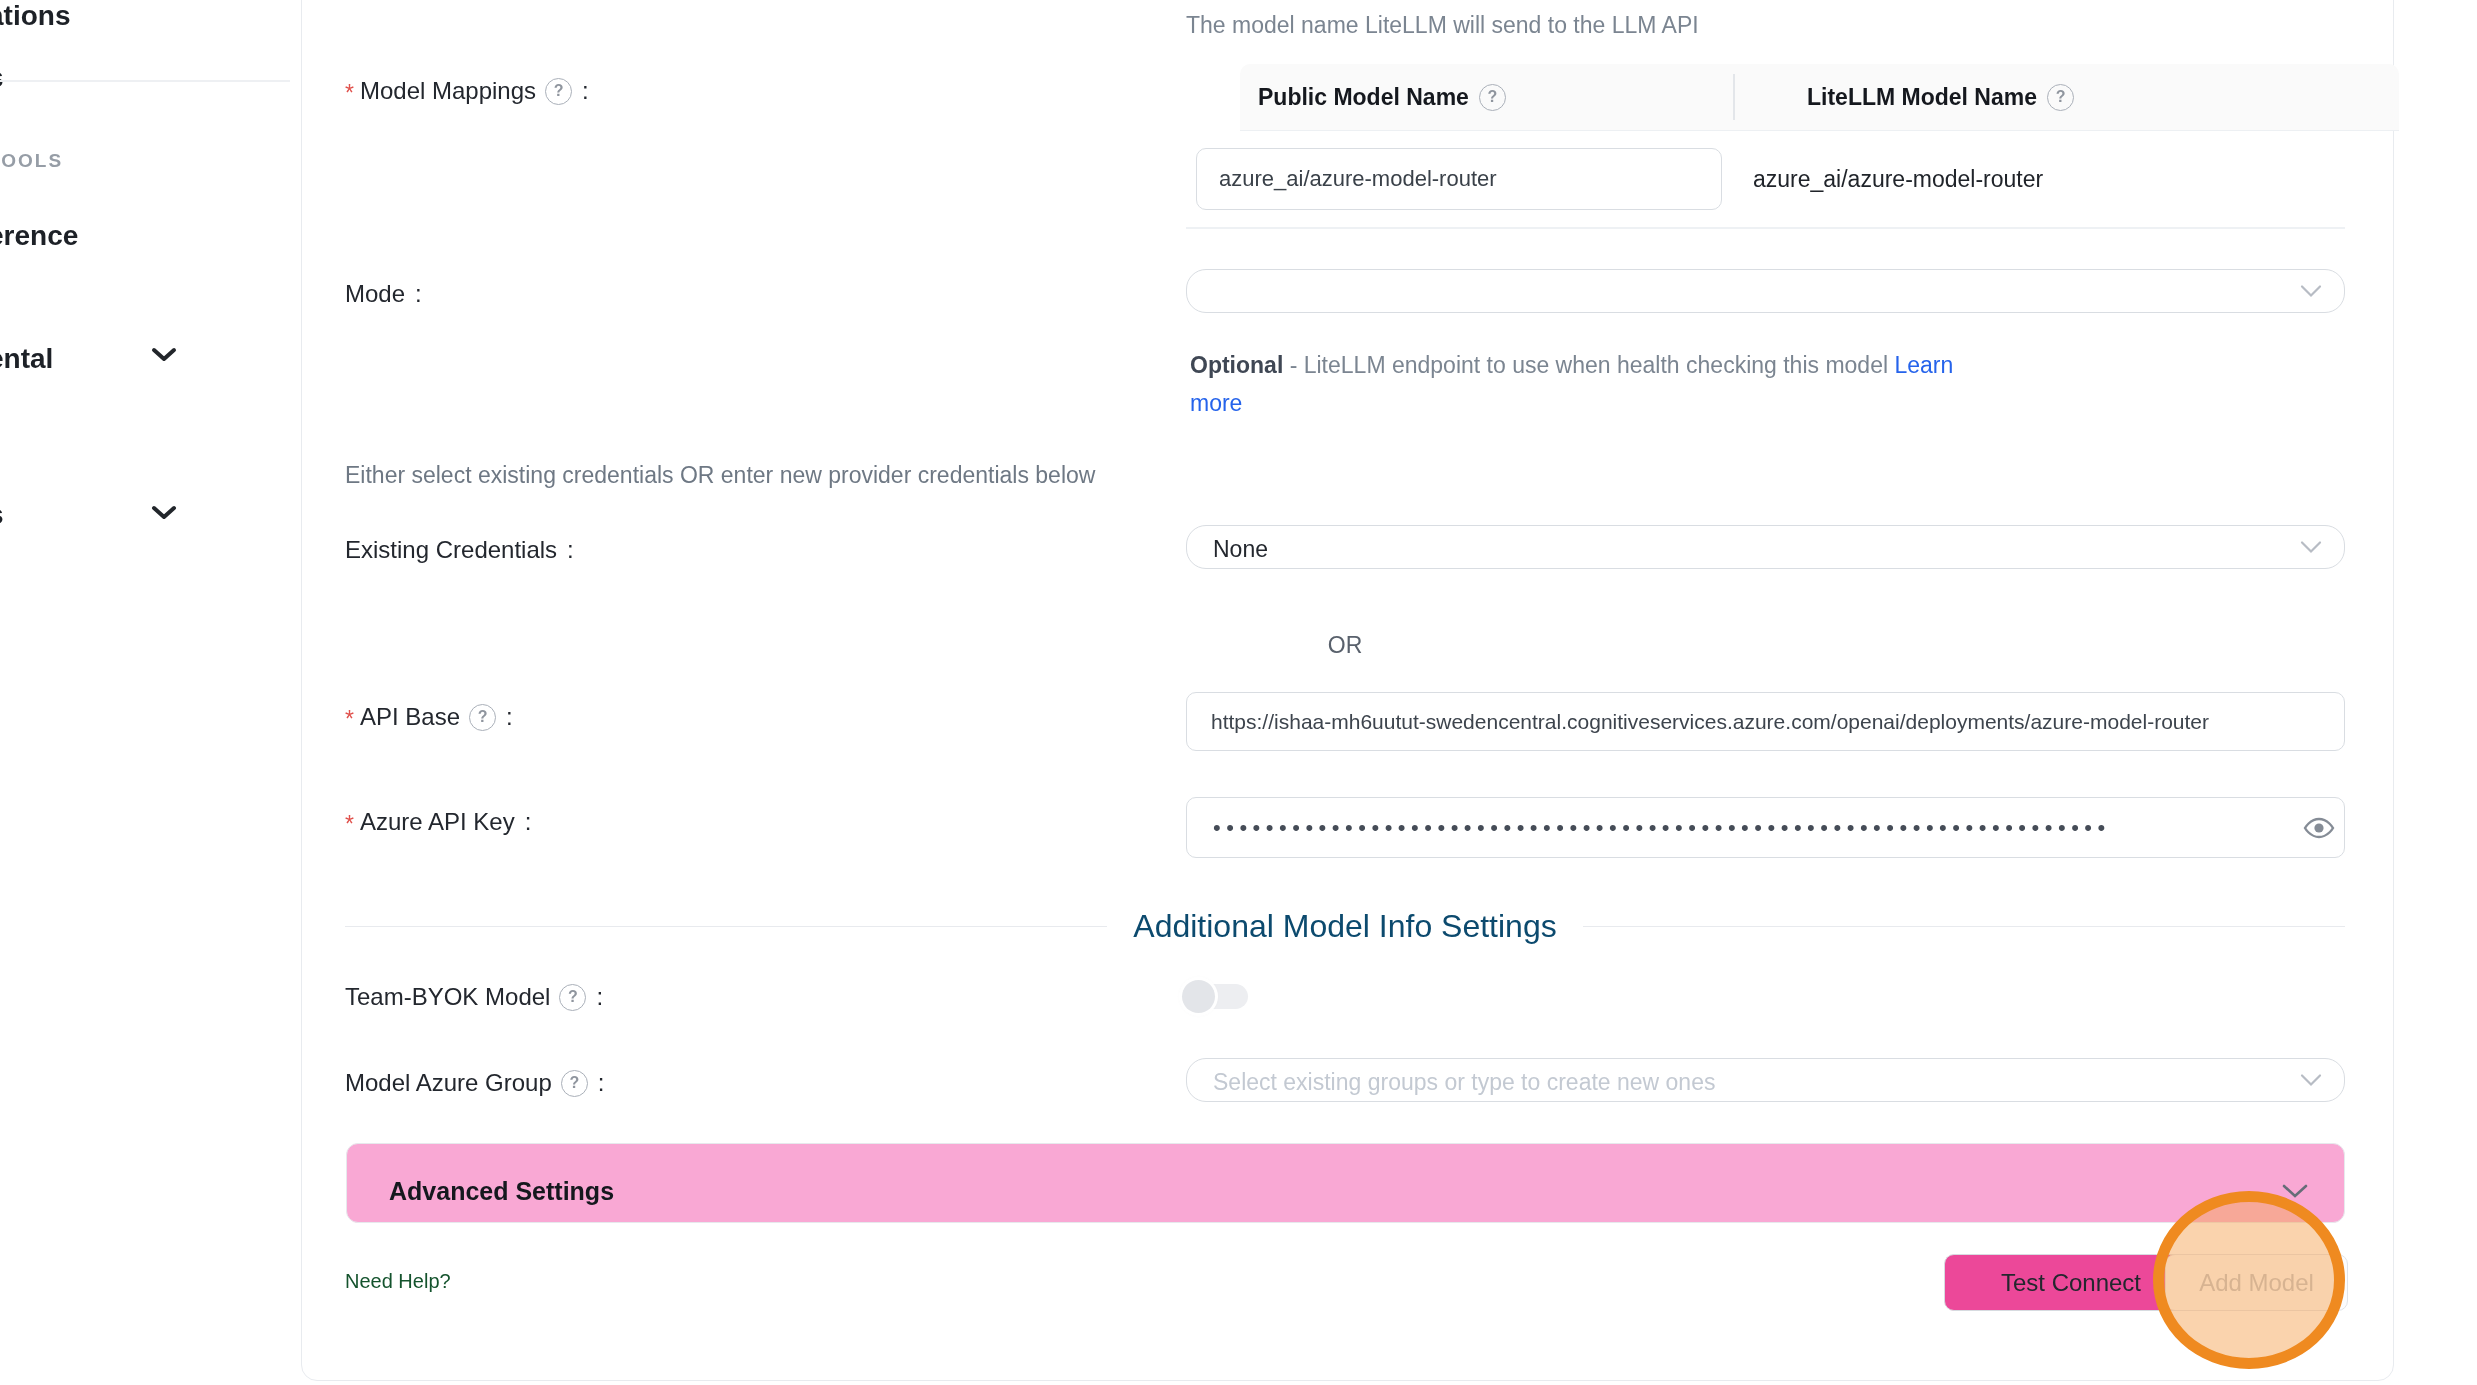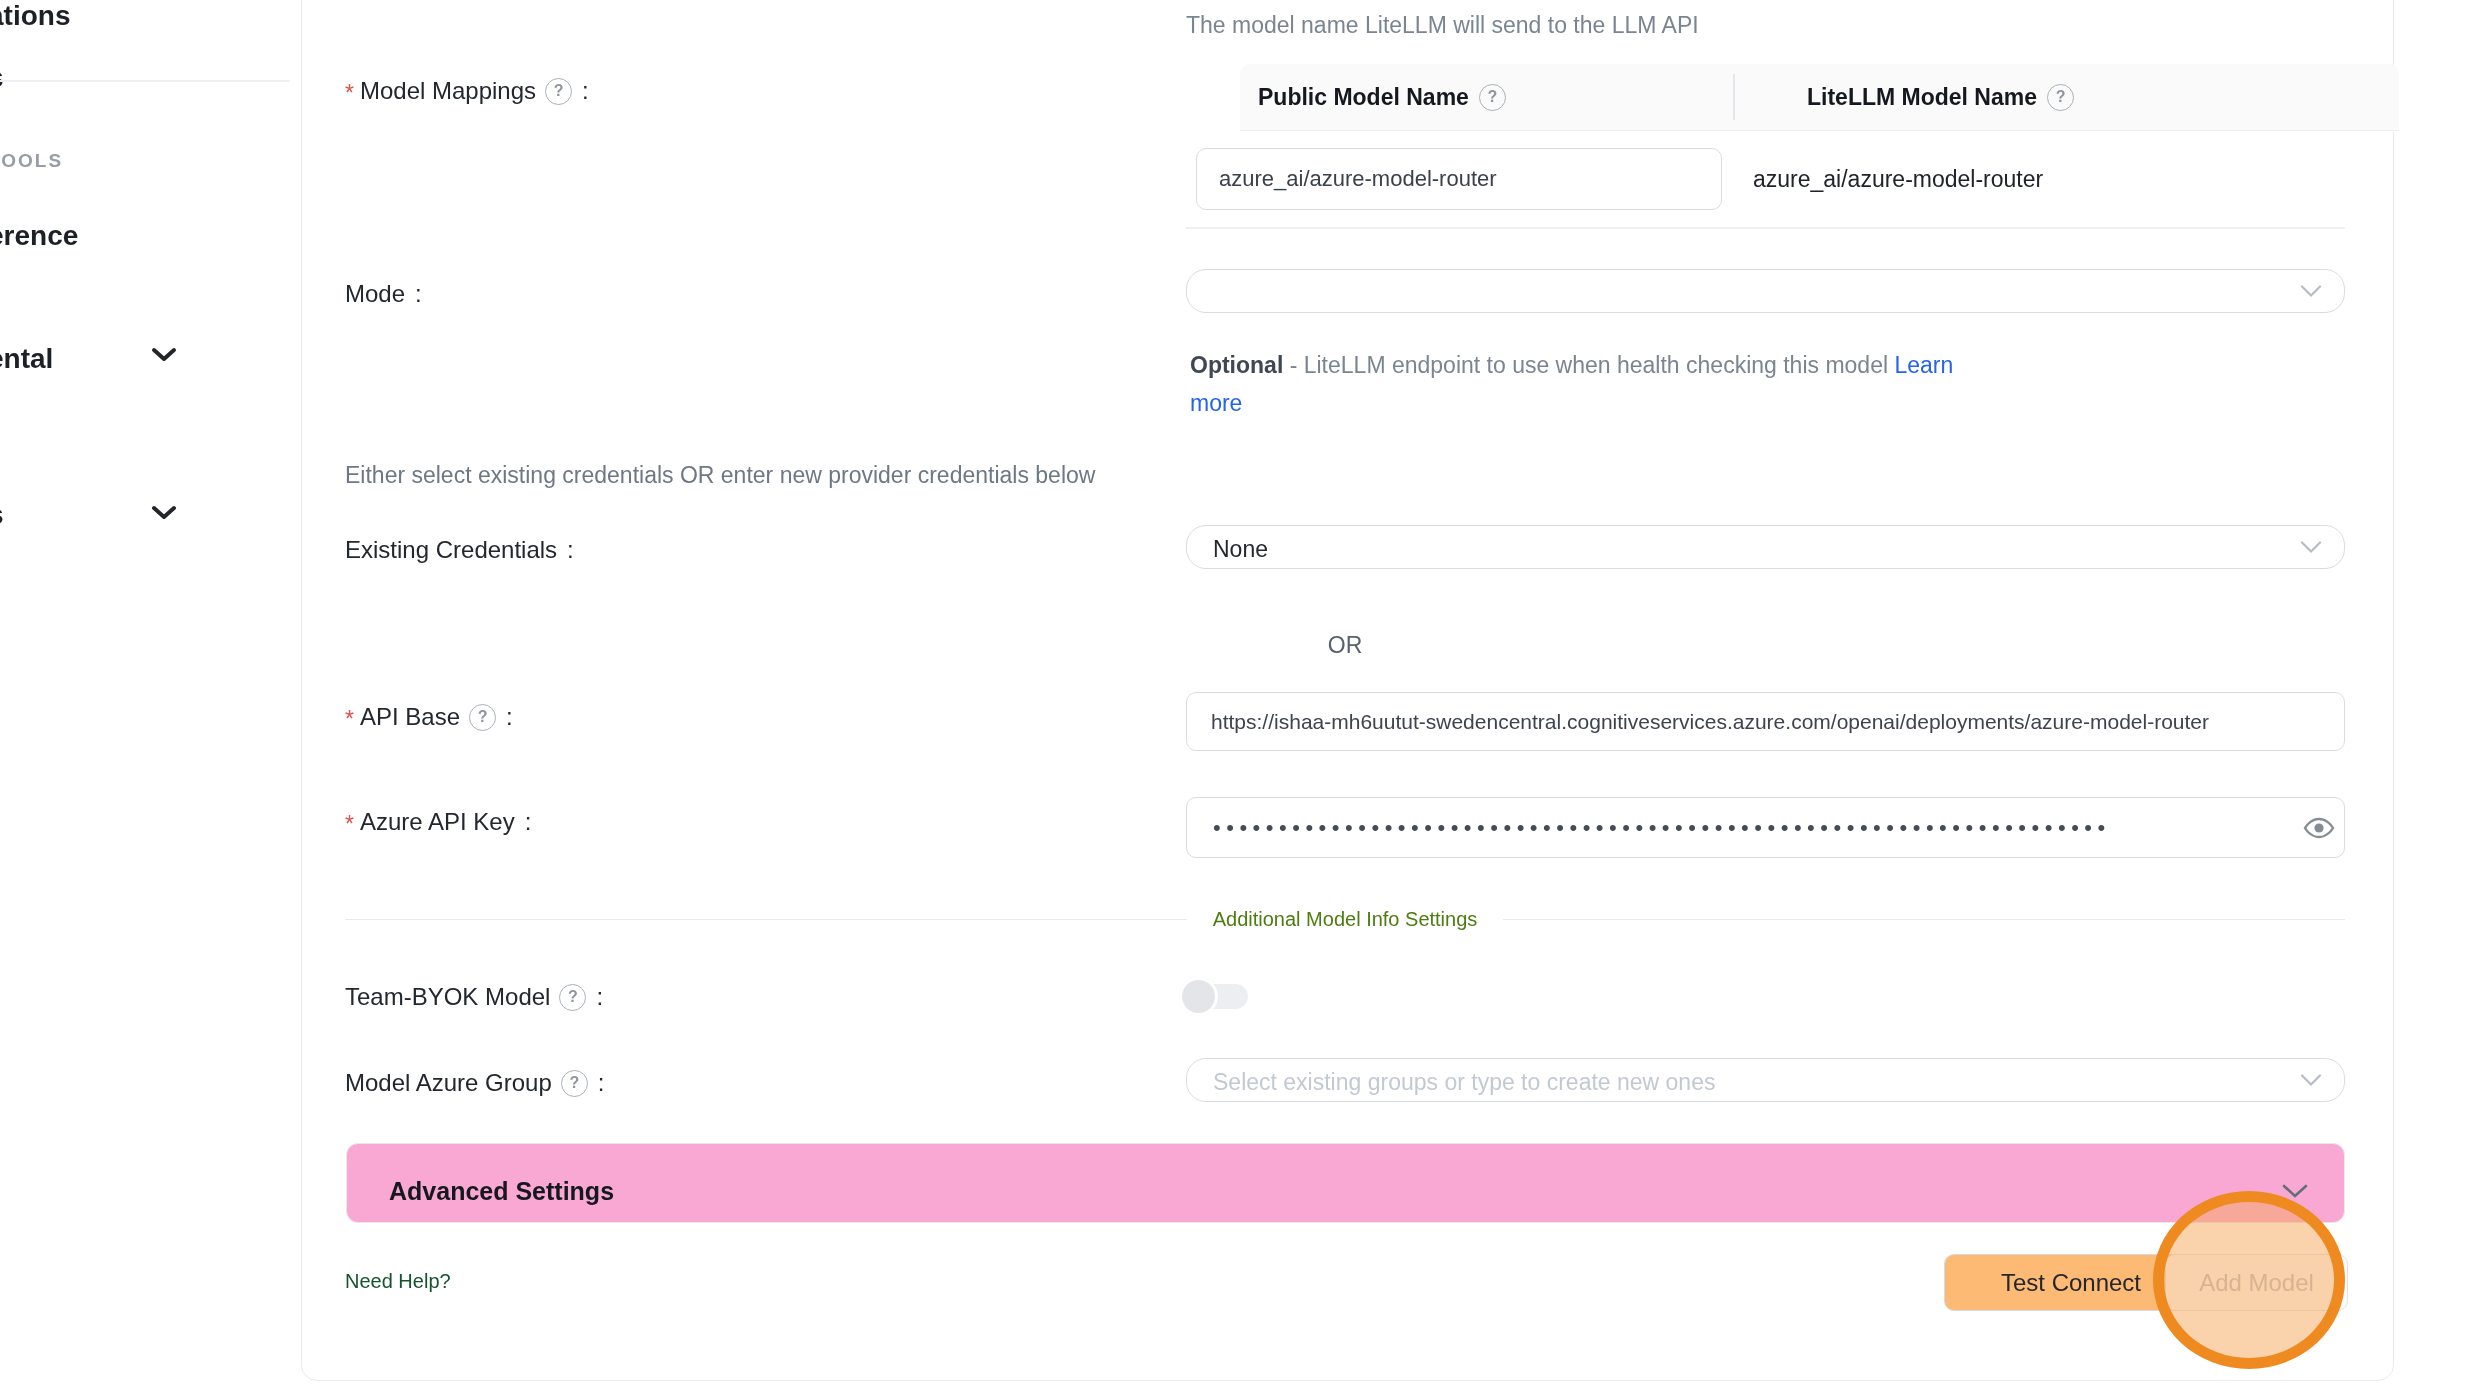--- a/index.html
+++ b/index.html
@@ -49,21 +49,21 @@
   .help-block{position:absolute;left:1190px;top:346px;font-size:23px;color:#7b8591;line-height:38px;}
   .help-block .b{font-weight:700;color:#3f4754;}
   .help-block .lnk{color:#2563eb;cursor:pointer;}
 
   .note{position:absolute;left:345px;top:462px;font-size:23px;color:#6e7884;}
 
   .divider{position:absolute;left:345px;width:2000px;display:flex;align-items:center;}
   .divider .line{flex:1;height:1.5px;background:#e8eaee;}
   .divider .dtxt{margin:0 26px;white-space:nowrap;}
   .or-txt{font-size:23px;color:#59616c;}
-  .amis-txt{font-size:20px;color:#4d7c0f;}
+  .amis-txt{font-size:32px;color:#0c4a6e;}
 
   .tinput{position:absolute;left:1186px;width:1159px;box-sizing:border-box;border:1.5px solid #d9dde2;
           border-radius:10px;background:#fff;font-family:"Liberation Sans",sans-serif;outline:none;}
   .api-input{top:692px;height:59px;font-size:21px;color:#3d444d;padding:0 24px;white-space:nowrap;overflow:hidden;}
   .key-input{top:797px;height:61px;font-size:22px;color:#454c57;letter-spacing:5.5px;padding:0 70px 0 26px;overflow:hidden;}
   .eye{position:absolute;left:2303px;top:813px;width:32px;height:30px;cursor:pointer;}
 
   
   .toggle{position:absolute;left:1182px;top:980px;width:68px;height:33px;cursor:pointer;}
   .toggle .track{position:absolute;left:16px;top:4px;width:50px;height:25px;border-radius:13px;background:#edeef1;}
@@ -72,21 +72,21 @@
 
   .adv-panel{position:absolute;left:346px;top:1143px;width:1999px;height:80px;box-sizing:border-box;
              border:1.5px solid #e7e9ed;border-radius:12px;background:#f9a8d4;display:flex;align-items:center;
              padding:16px 36px 0 42px;cursor:pointer;}
   .adv-title{font-size:25px;font-weight:700;color:#15181e;flex:1;}
 
   .need-help{position:absolute;left:345px;top:1270px;font-size:20px;color:#14532d;cursor:pointer;}
 
   .btn{position:absolute;top:1254px;height:57px;box-sizing:border-box;border-radius:10px;display:flex;
        align-items:center;justify-content:center;font-size:24px;cursor:pointer;z-index:1;}
-  .btn-test{left:1944px;width:254px;background:#fdba74;border:1.5px solid #d7dbe0;color:#23272e;}
+  .btn-test{left:1944px;width:254px;background:#ec4899;border:1.5px solid #d7dbe0;color:#23272e;}
   .btn-add{left:2165px;width:183px;background:#fcfcfd;border:1.5px solid #e0e3e8;color:#b9bfc7;}
 
   .ring{position:absolute;left:2153px;top:1191px;width:192px;height:178px;box-sizing:border-box;
         border:11px solid #ef8a20;border-radius:50%;background:rgba(246,167,92,0.5);z-index:5;}
 </style>
 </head>
 <body>
 
 <div class="page">
 

